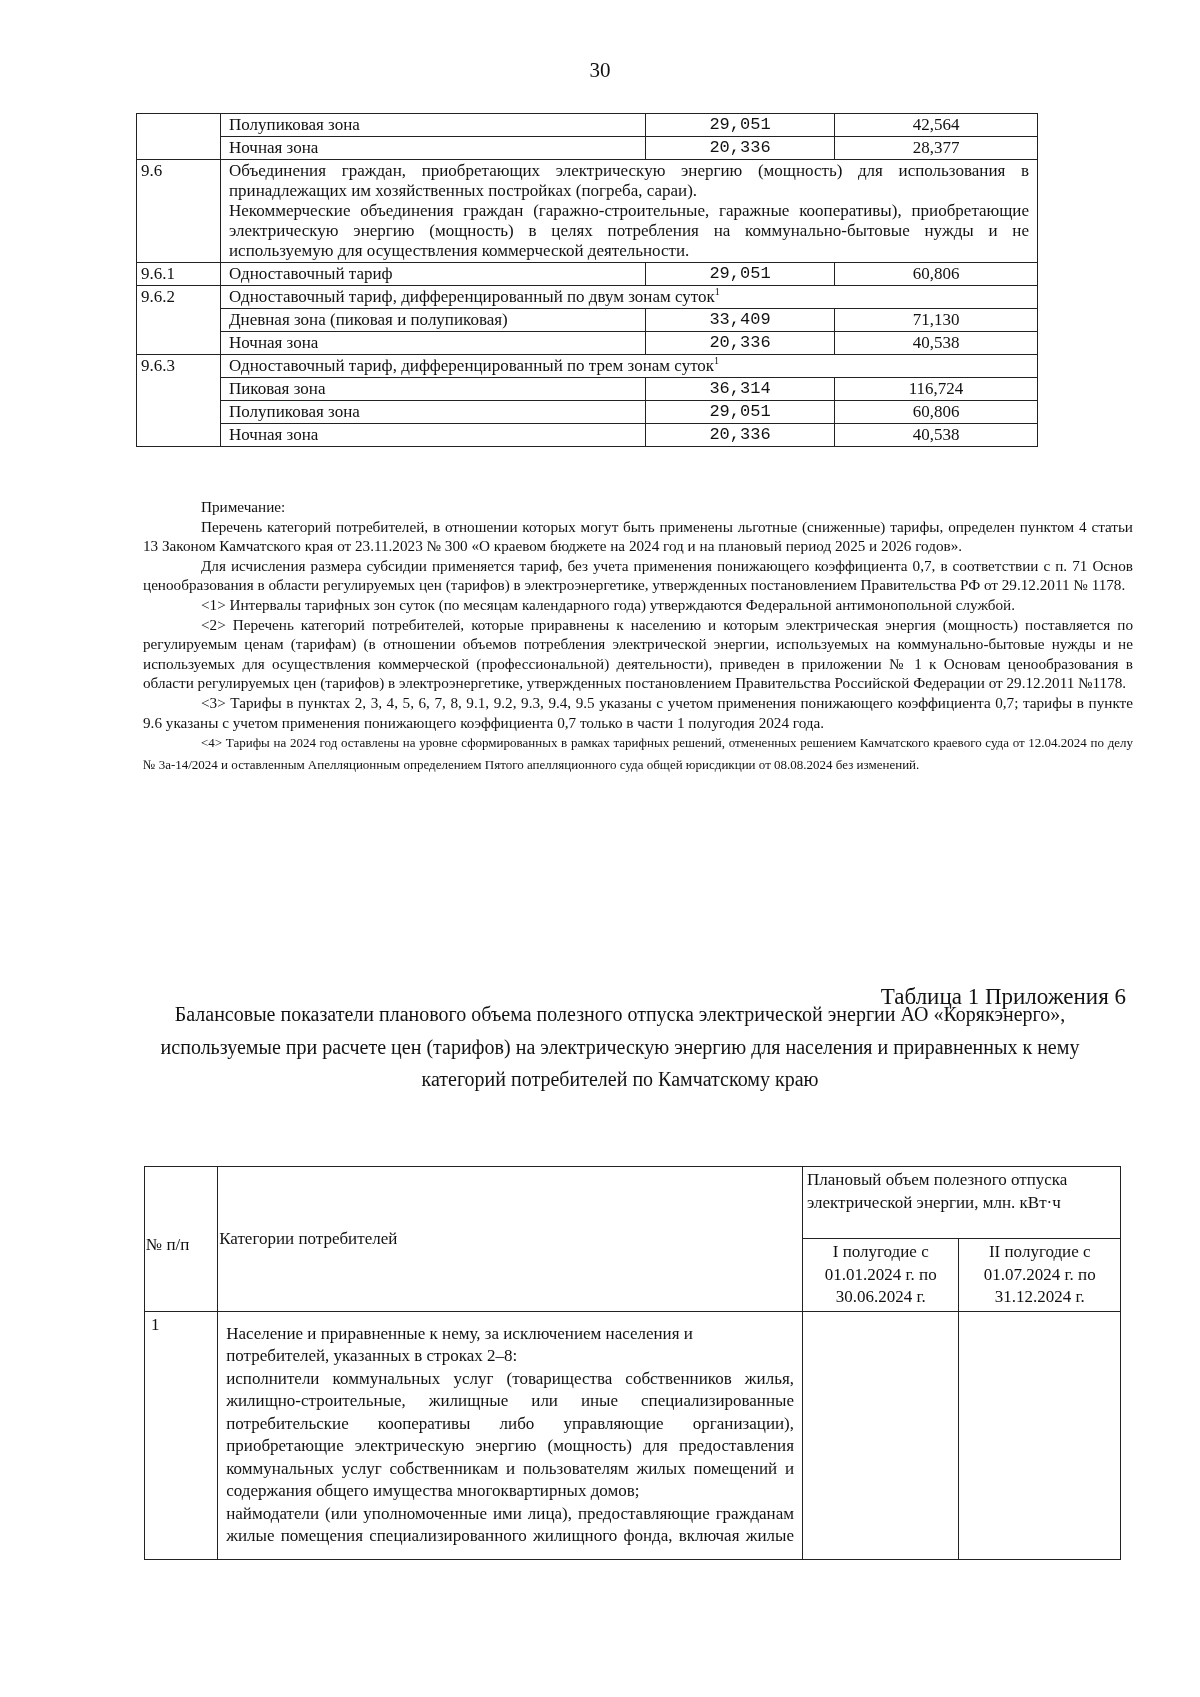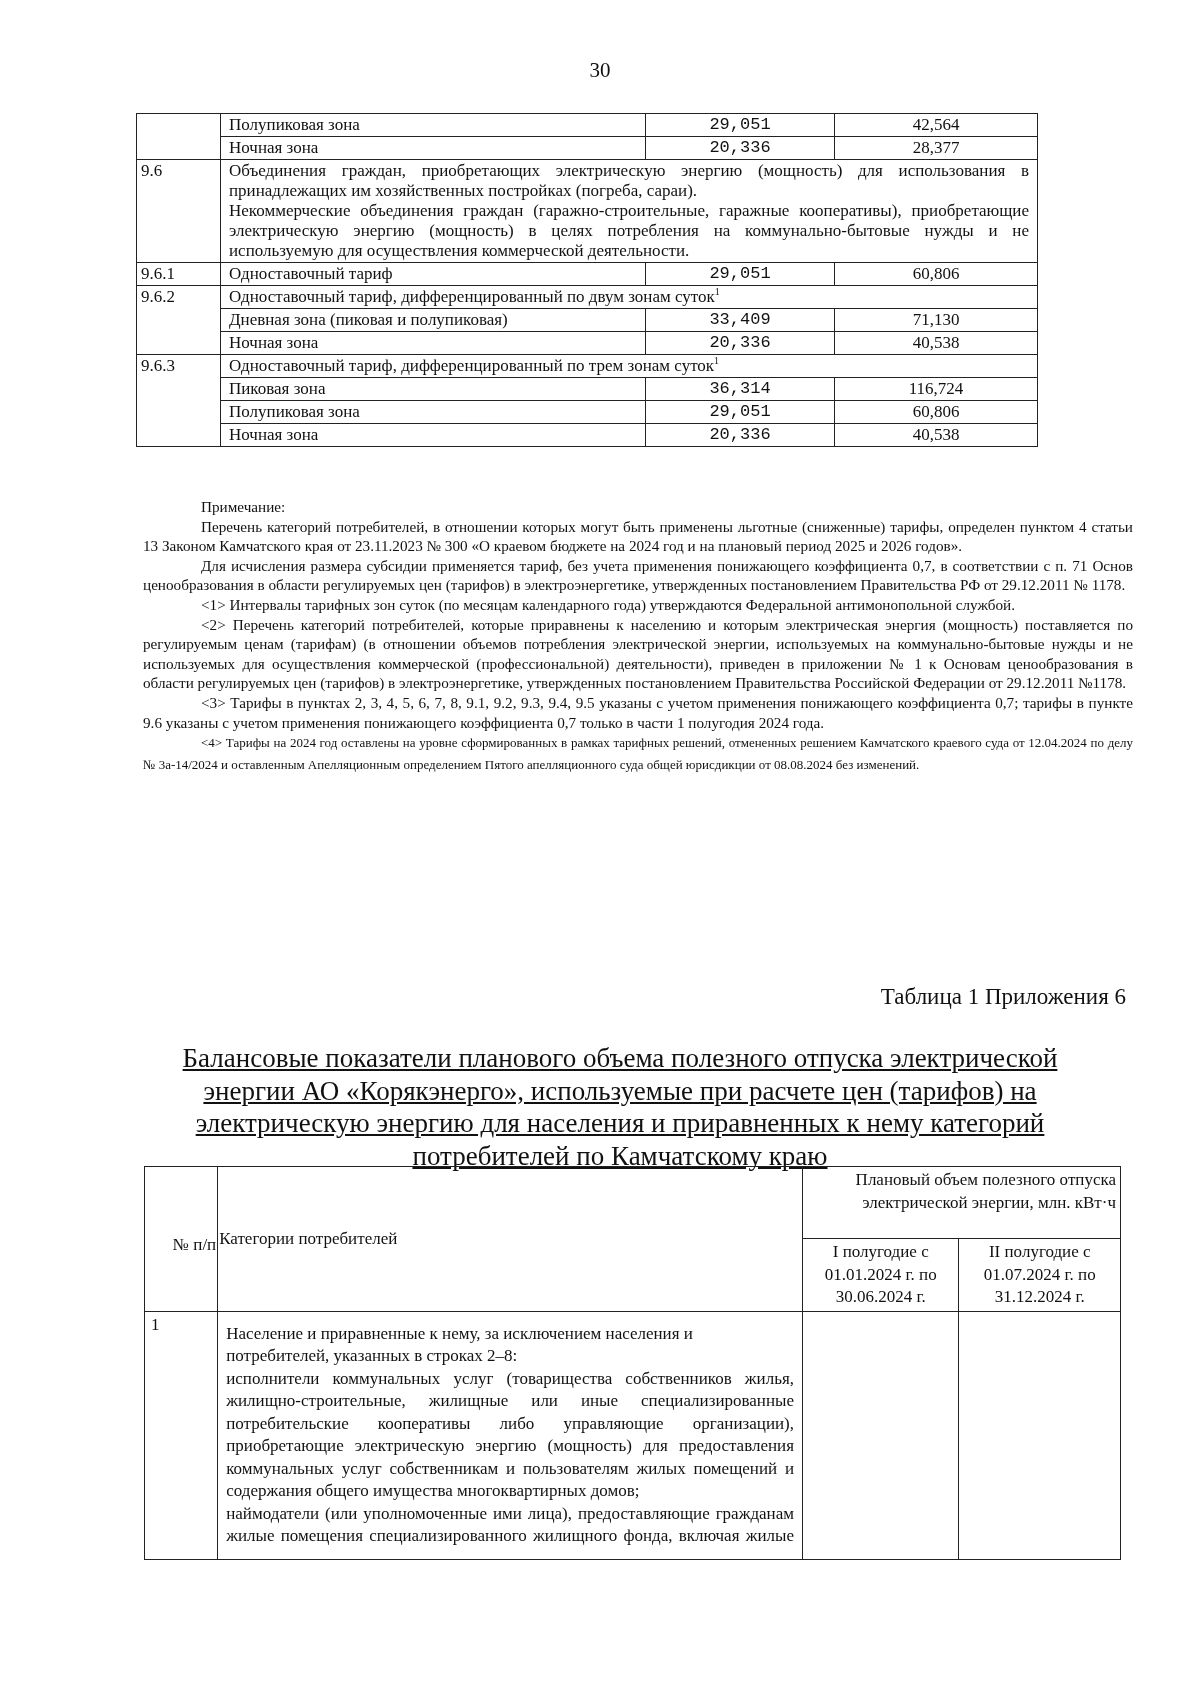--- a/index.html
+++ b/index.html
@@ -30,33 +30,33 @@
     position: absolute; top: 497px; left: 143px; width: 990px;
     font-size: 15.2px; line-height: 19.6px; text-align: justify;
   }
   .notes p { margin: 0; text-indent: 58px; }
   .notes p.last-block { font-size: 13px; line-height: 22px; }
 
   .table-caption {
     position: absolute; top: 984px; right: 74px; font-size: 23px;
   }
   .table-title {
-    position: absolute; top: 1042px; left: 160px; width: 920px; text-align: center;
-    font-size: 27px; line-height: 32.5px; text-decoration: underline;
+    position: absolute; top: 998px; left: 160px; width: 920px; text-align: center;
+    font-size: 20px; line-height: 32.5px;
   }
 
   
   table.balance {
     position: absolute; top: 1166px; left: 144px; width: 977px;
     border-collapse: collapse; font-size: 17px; line-height: 22.5px;
   }
   table.balance td { border: 1px solid #222; vertical-align: top; }
-  table.balance .h-num { width: 70px; text-align: right; vertical-align: middle; padding-top: 14px; margin-top: 40px; }
+  table.balance .h-num { width: 70px; text-align: left; vertical-align: middle; padding-top: 14px; margin-top: 40px; }
   table.balance .h-cat { text-align: left; vertical-align: middle; }
-  table.balance .h-group { text-align: right; padding: 2px 4px; height: 67px; }
+  table.balance .h-group { text-align: left; padding: 2px 4px; height: 67px; }
   table.balance .h-sub { text-align: center; width: 151px; padding: 2px 2px; }
   table.balance .h-sub2 { width: 156px; }
   table.balance td.rn { padding: 2px 6px; }
   table.balance td.rc { padding: 11px 8px; width: 566px; }
   table.balance .cell-text span { display: block; }
   table.balance .jline { text-align: justify; text-align-last: justify; }
 </style>
 </head>
 <body>
 

